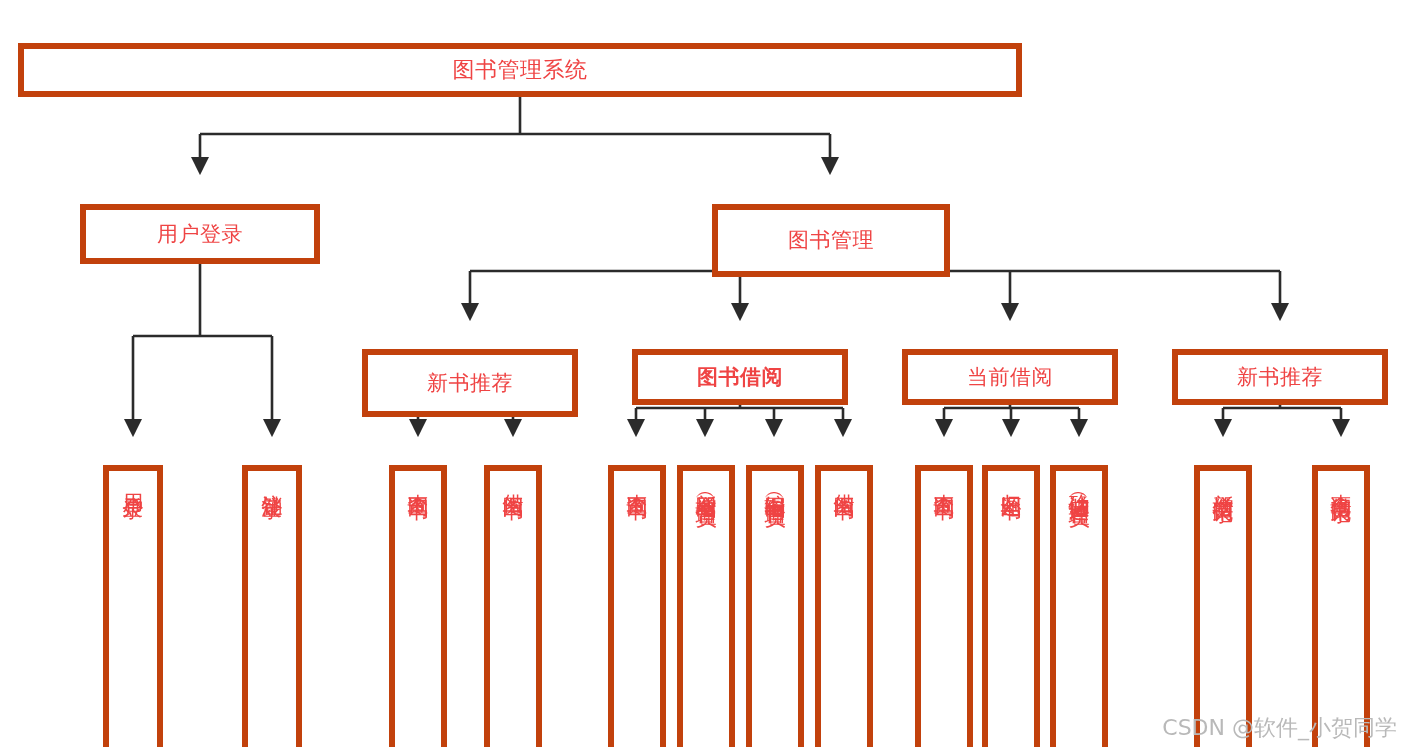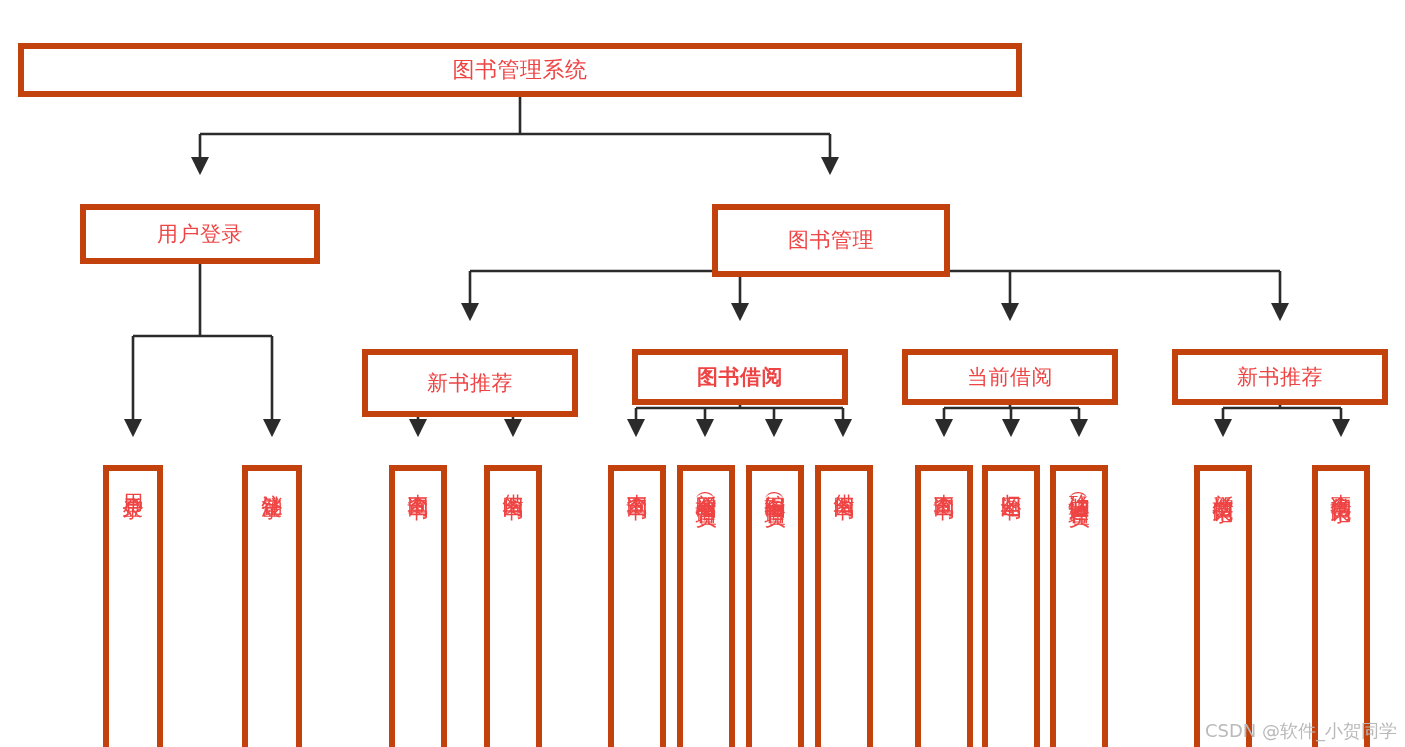--- a/index.html
+++ b/index.html
@@ -58,21 +58,21 @@
     font-size: 21px;
     line-height: 1.05;
     letter-spacing: 2px;
     white-space: nowrap;
   }
   #node-root .node-label { font-size: 22px; }
   .watermark {
     position: absolute;
     right: 8px;
     bottom: 4px;
-    font-size: 18px;
+    font-size: 22px;
     color: #b9b9b9;
     white-space: nowrap;
     font-family: "DejaVu Sans", "Liberation Sans", sans-serif;
   }
 </style>
 </head>
 <body>
 
 <div id="diagram-root">
 

